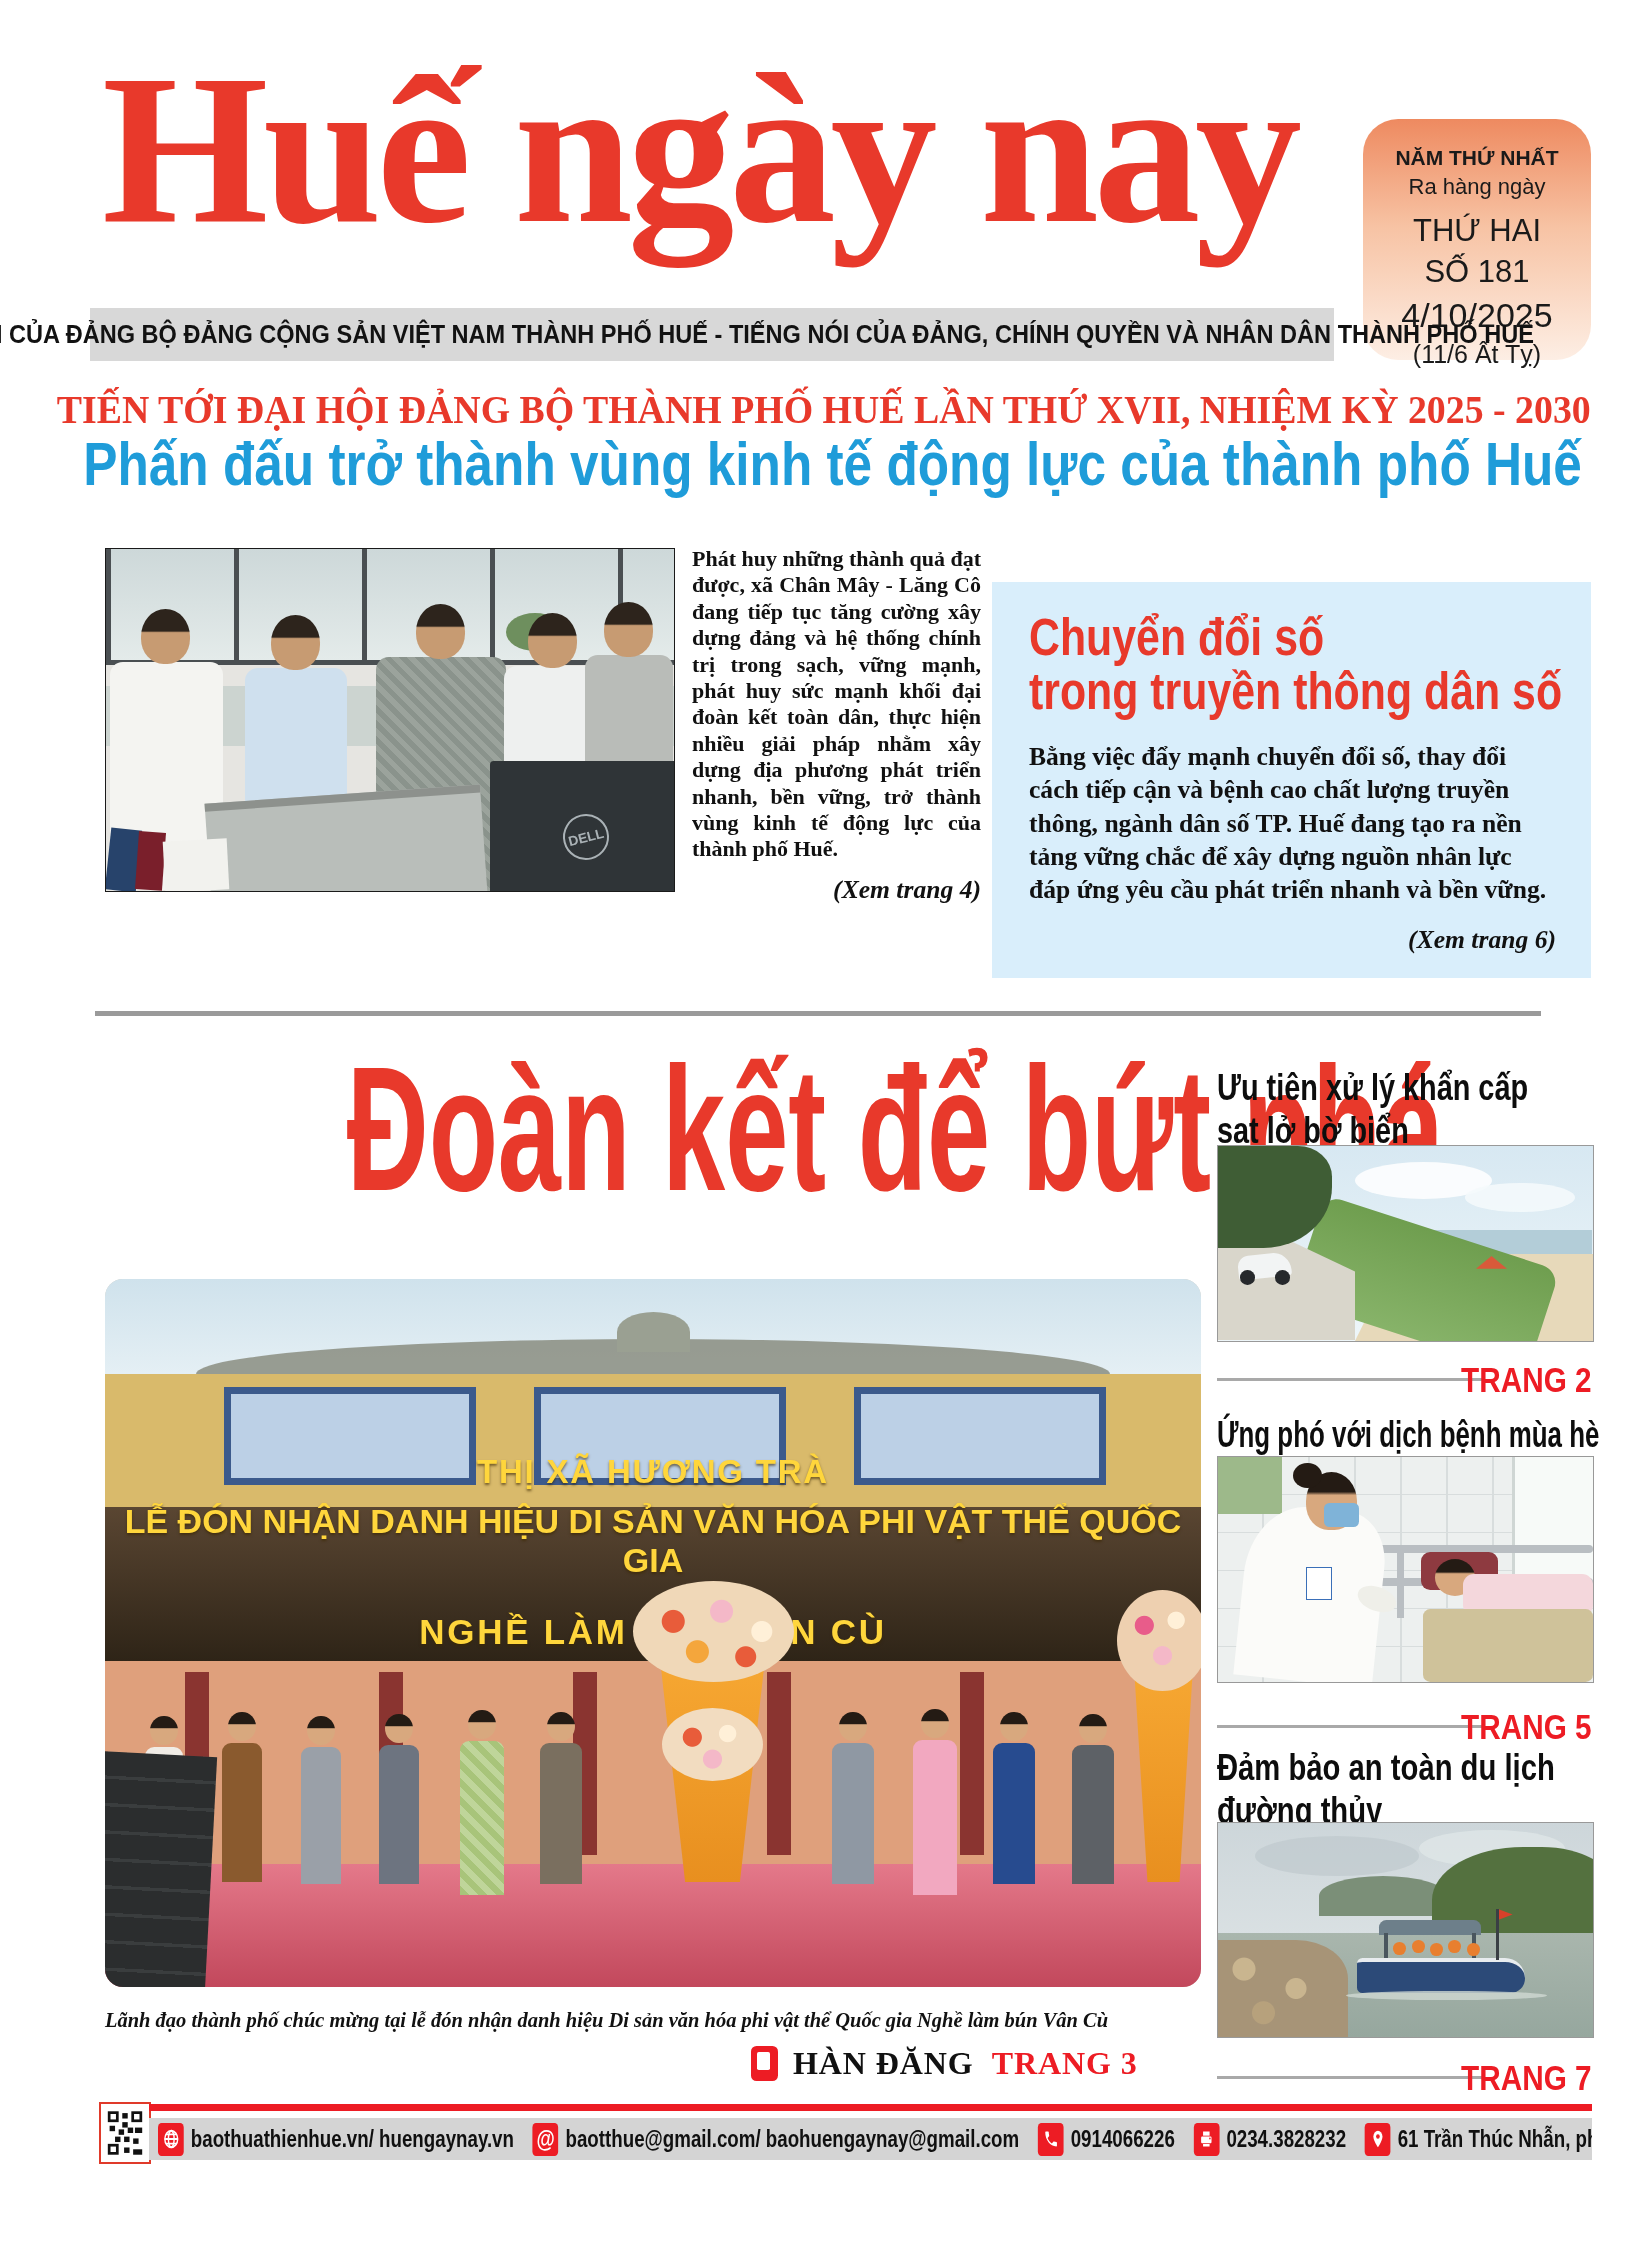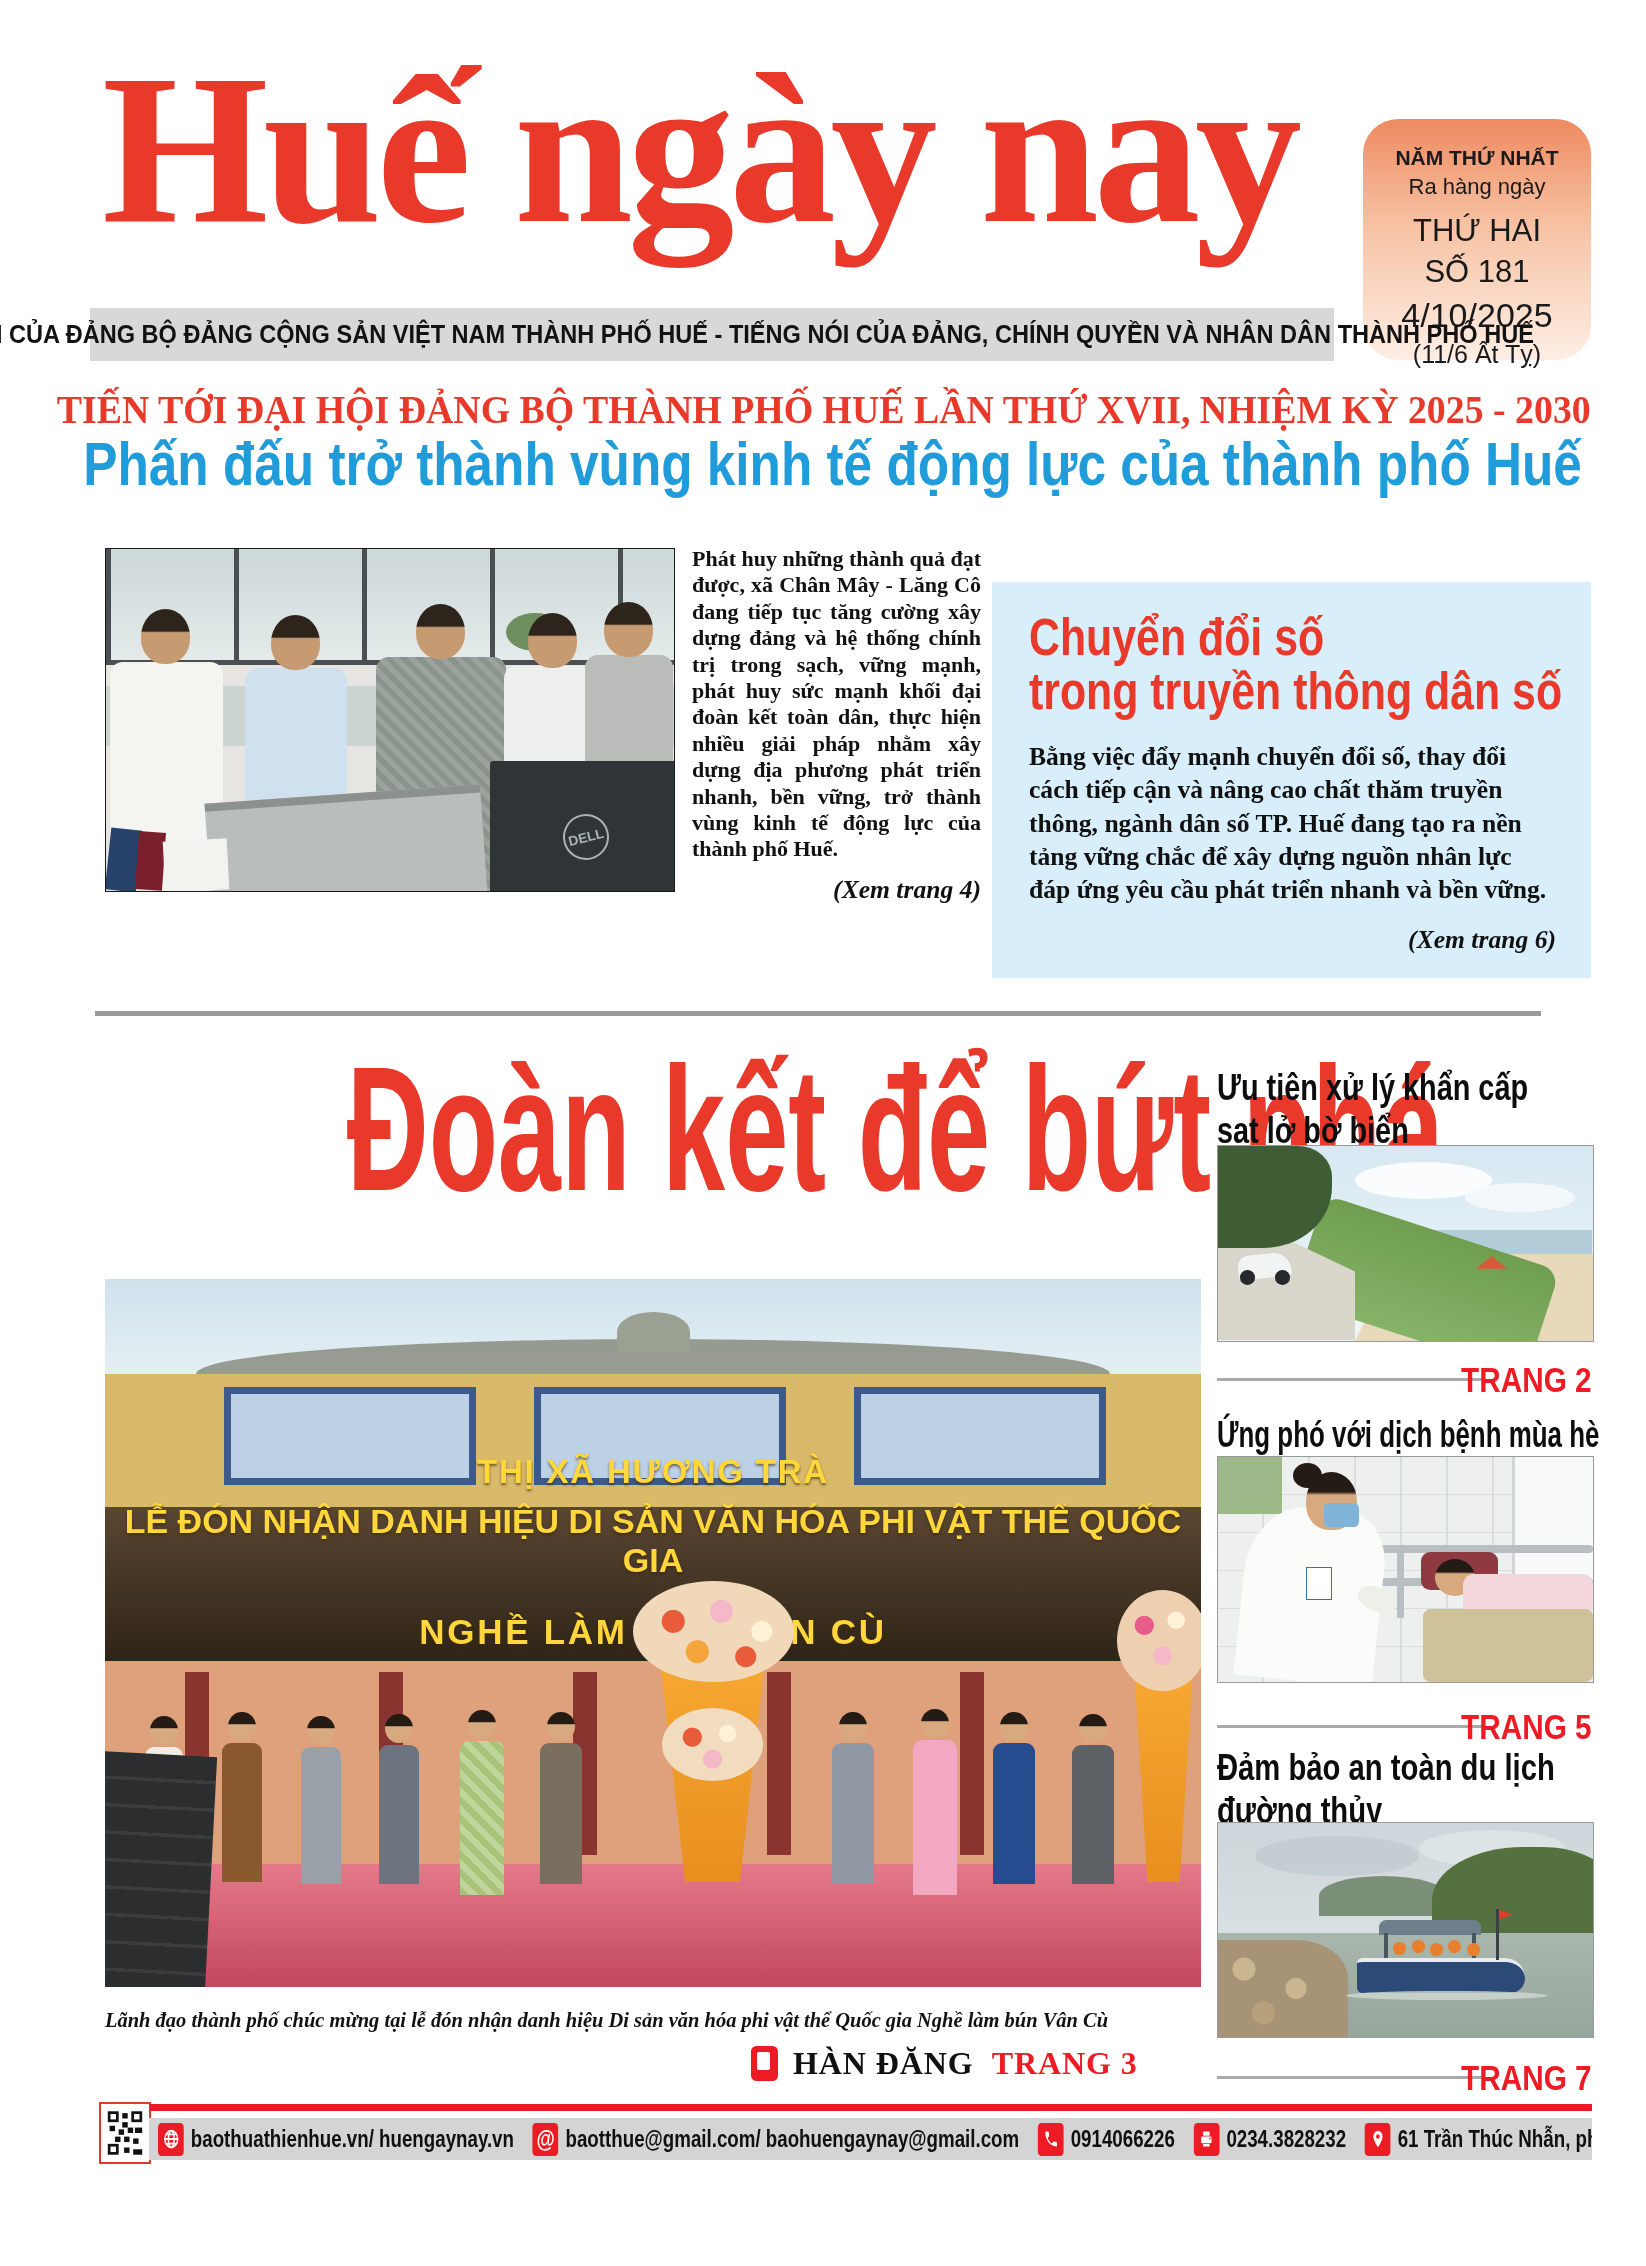--- a/index.html
+++ b/index.html
@@ -52,21 +52,21 @@
   #digital-box .dbody{margin-top:22px;font-size:25.6px;font-weight:bold;line-height:1.3;}
   #digital-box .dmore{margin-top:18.3px;text-align:right;font-size:25.6px;font-weight:bold;font-style:italic;}
 
   #divider1{left:95px;top:1011px;width:1446px;height:4.6px;background:#9a9a9a;}
 
   
   #feature-head{left:64px;top:1042px;width:1142px;text-align:center;line-height:1;}
   #feature-head span{display:inline-block;font-family:"Liberation Sans",sans-serif;font-weight:bold;
     font-size:172px;color:#e8392b;white-space:nowrap;transform:scale(.66,1.03);}
 
-  #photo-feature{left:105px;top:1279px;width:1096px;height:708px;overflow:hidden;background:#d8cfc2;}
+  #photo-feature{left:105px;top:1279px;width:1096px;height:708px;overflow:hidden;background:#d8cfc2;border-radius:18px;}
   #photo-feature .ly{position:absolute;}
   .banner-txt{position:absolute;left:0;right:0;text-align:center;
     font-family:"Liberation Sans",sans-serif;font-weight:bold;color:#ffd63c;
     text-shadow:0 1.8px 2.7px rgba(60,40,0,.65);}
   .fg{position:absolute;border-radius:9.1px 9.1px 0 0;}
   .fg:before{content:"";position:absolute;top:-31px;left:50%;margin-left:-13.7px;width:27.4px;height:29px;
     border-radius:50%;background:linear-gradient(180deg,#241b14 40%,#d8a87e 44%);}
   #caption-feature{left:105px;top:2007px;width:1142px;}
   #caption-feature span{display:inline-block;font-size:22px;font-weight:bold;font-style:italic;
     white-space:nowrap;transform:scaleX(.93);transform-origin:left center;}
@@ -147,21 +147,21 @@
 
 
   <div class="abs" id="lead-col">
     <div id="lead-body">Phát huy những thành quả đạt được, xã Chân Mây - Lăng Cô đang tiếp tục tăng cường xây dựng đảng và hệ thống chính trị trong sạch, vững mạnh, phát huy sức mạnh khối đại đoàn kết toàn dân, thực hiện nhiều giải pháp nhằm xây dựng địa phương phát triển nhanh, bền vững, trở thành vùng kinh tế động lực của thành phố Huế.</div>
     <div id="lead-more">(Xem trang 4)</div>
   </div>
 
   <div class="abs" id="digital-box">
     <div class="dh">Chuyển đổi số</div>
     <div class="dh">trong truyền thông dân số</div>
-    <div class="dbody">Bằng việc đẩy mạnh chuyển đổi số, thay đổi cách tiếp cận và nâng cao chất thăm truyền thông, ngành dân số TP. Huế đang tạo ra nền tảng vững chắc để xây dựng nguồn nhân lực đáp ứng yêu cầu phát triển nhanh và bền vững.</div>
+    <div class="dbody">Bằng việc đẩy mạnh chuyển đổi số, thay đổi cách tiếp cận và bệnh cao chất lượng truyền thông, ngành dân số TP. Huế đang tạo ra nền tảng vững chắc để xây dựng nguồn nhân lực đáp ứng yêu cầu phát triển nhanh và bền vững.</div>
     <div class="dmore">(Xem trang 6)</div>
   </div>
 
   <div class="abs" id="divider1"></div>
 
   <div class="abs" id="feature-head">
     <span>Đoàn kết để bứt phá</span>
   </div>
 
   <div class="abs" id="photo-feature">

